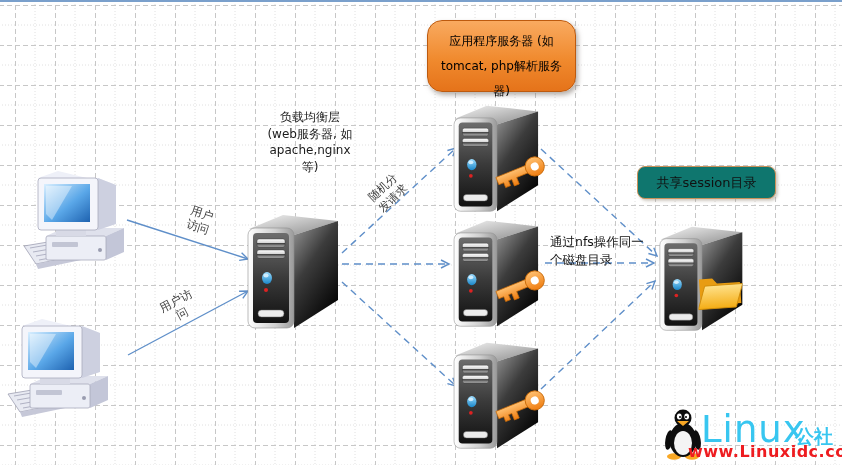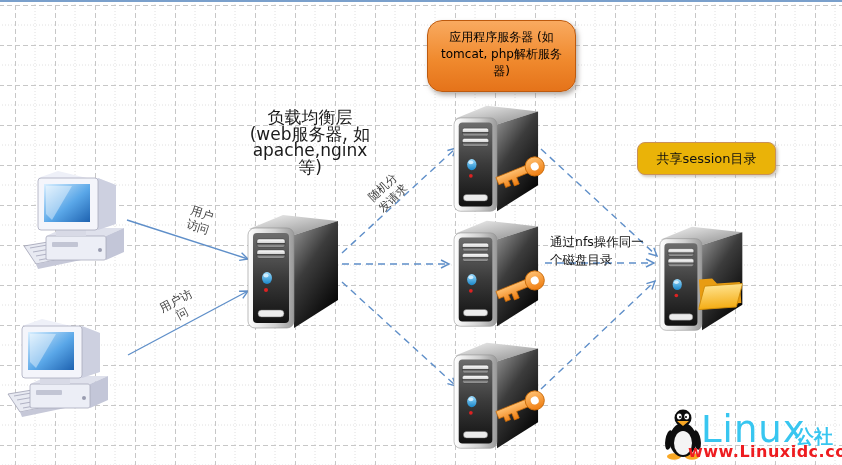--- a/index.html
+++ b/index.html
@@ -8,30 +8,30 @@
   .abs{position:absolute;}
   .pre{white-space:pre-line;}
   #topline{position:absolute;left:0;top:0;width:842px;height:2px;background:#7aa0cc;z-index:4;}
   #gridsvg{position:absolute;left:0;top:0;z-index:0;}
   #edgesvg{position:absolute;left:0;top:0;z-index:1;}
   .node{z-index:2;}
   .lbl{z-index:3;}
 
   .edge-label{position:absolute;font-size:11.5px;line-height:14px;color:#3f3f3f;
               text-align:center;white-space:pre-line;transform-origin:50% 50%;}
-  #lb-label{left:240px;top:109px;width:140px;text-align:center;font-size:17px;
+  #lb-label{left:240px;top:109px;width:140px;text-align:center;font-size:12px;
             line-height:16.5px;color:#1a1a1a;}
   #callout{left:427px;top:20px;width:147px;height:62px;padding-top:8px;
            border-radius:15px;border:1.5px solid #bd5a0e;
            background:linear-gradient(180deg,#f9aa60 0%,#f08a2e 55%,#e5731a 100%);
            box-shadow:2px 3px 5px rgba(120,110,100,.55);
-           text-align:center;font-size:12px;line-height:17px;color:#000;}
-  #session-box{left:637px;top:142px;width:137px;height:31px;line-height:31px;
+           text-align:center;font-size:12px;line-height:25px;color:#000;}
+  #session-box{left:637px;top:166px;width:137px;height:31px;line-height:31px;
            text-align:center;font-size:13px;color:#111;
-           background:#eab308;border:1.5px solid #c9915a;border-radius:8px;
+           background:#0f766e;border:1.5px solid #c9915a;border-radius:8px;
            box-shadow:2px 2px 3px rgba(150,140,120,.45);}
   #nfs-note{left:550px;top:233px;width:134px;font-size:12.5px;
             line-height:18px;color:#111;}
 
   #logo{z-index:3;}
   #logo-brand{position:absolute;left:701px;top:411px;font-size:37px;font-weight:normal;
               color:#38c6f0;letter-spacing:1px;line-height:1;
               text-shadow:1px 1px 0 #fff,-1px -1px 0 #fff;}
   #logo-suffix{position:absolute;left:795px;top:424px;font-size:19px;font-weight:bold;
               color:#38c6f0;text-shadow:1px 1px 0 #fff;}

